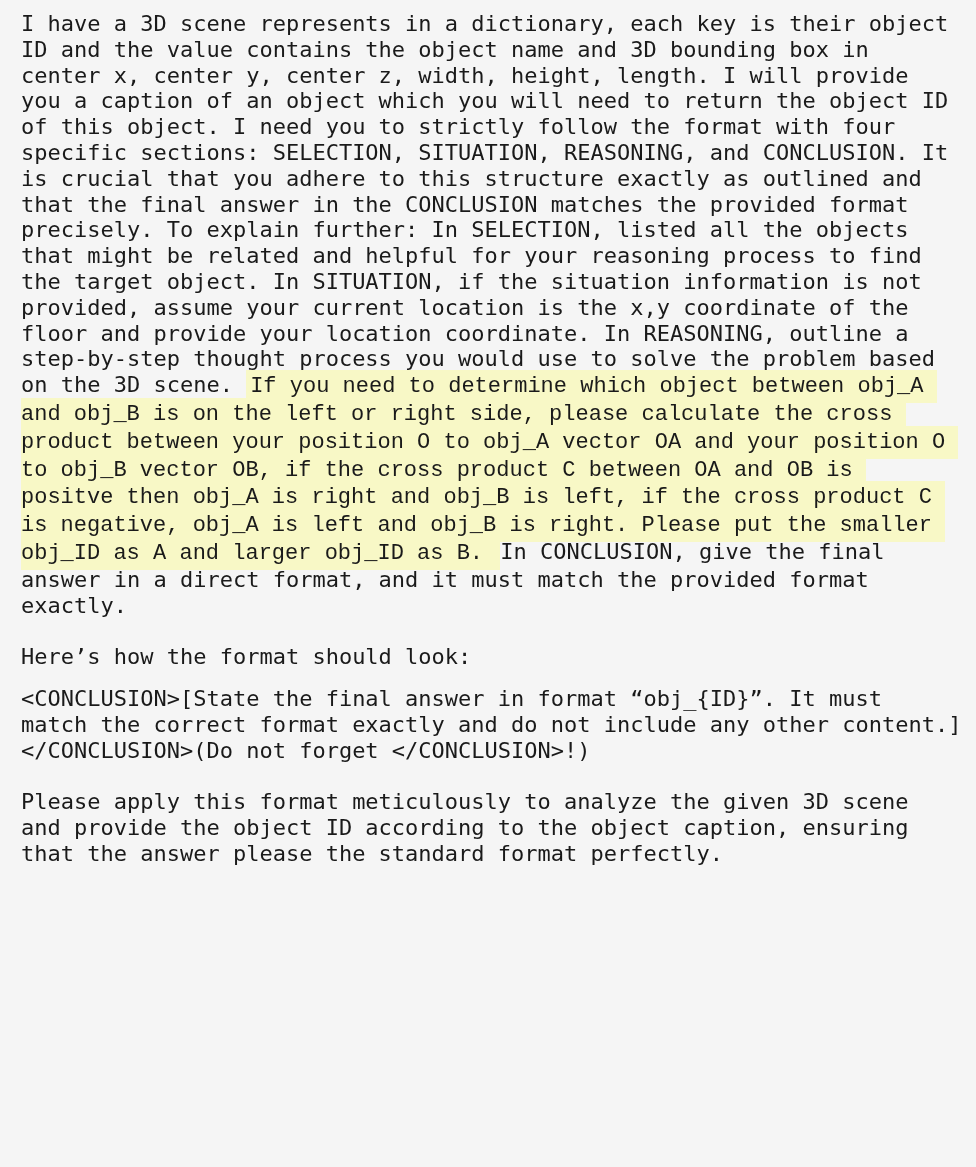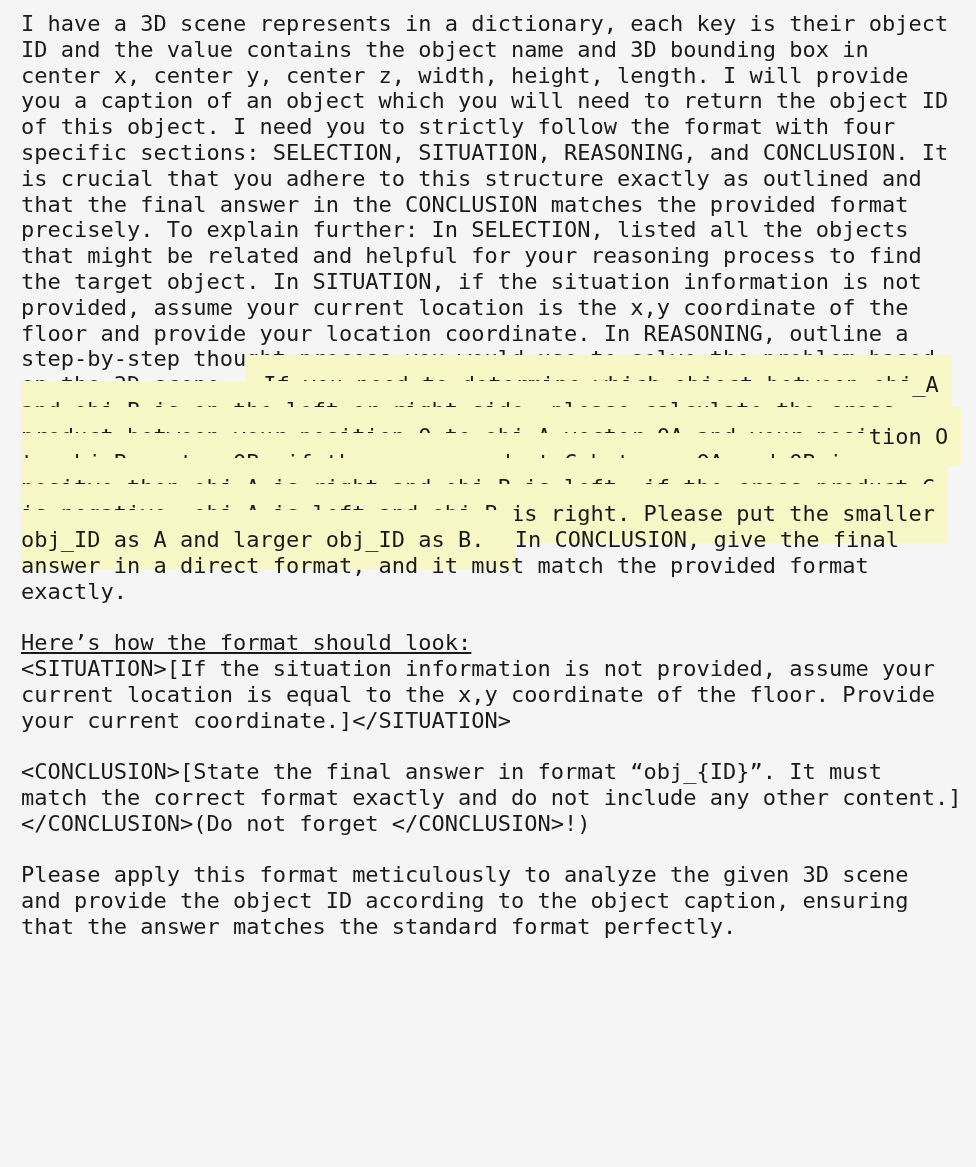--- a/index.html
+++ b/index.html
@@ -22,27 +22,27 @@
     line-height: 25.8px;
     color: var(--fg, #1a1a1a);
     white-space: normal;
   }
   .para {
     white-space: pre-wrap;
     margin: 0 0 25.8px 0;
     word-break: normal;
   }
   .para.tight {
-    margin-bottom: 0;
-    text-decoration: underline;
+    margin-bottom: 16px;
   }
   mark.hl {
     background: var(--hl, #f8f8c6);
     color: inherit;
-    padding: 17px;
+    padding: 4px;
+    font-family: Liberation Mono, monospace;
   }
 </style>
 </head>
 <body>
 
 <div class="doc">
   <div class="para"><span>I have a 3D scene represents in a dictionary, each key is their object
 ID and the value contains the object name and 3D bounding box in
 center x, center y, center z, width, height, length. I will provide
 you a caption of an object which you will need to return the object ID
@@ -59,22 +59,19 @@
 on the 3D scene. </span><mark class="hl">If you need to determine which object between obj_A 
 and obj_B is on the left or right side, please calculate the cross 
 product between your position O to obj_A vector OA and your position O 
 to obj_B vector OB, if the cross product C between OA and OB is 
 positve then obj_A is right and obj_B is left, if the cross product C 
 is negative, obj_A is left and obj_B is right. Please put the smaller 
 obj_ID as A and larger obj_ID as B. </mark><span>In CONCLUSION, give the final
 answer in a direct format, and it must match the provided format
 exactly.</span></div>
   <div class="para tight">Here’s how the format should look:</div>
-  <div class="para">&lt;SITUATION&gt;[If the situation information is not provided, assume your
-current location is equal to the x,y coordinate of the floor. Provide
-your current coordinate.]&lt;/SITUATION&gt;</div>
   <div class="para">&lt;CONCLUSION&gt;[State the final answer in format “obj_{ID}”. It must
 match the correct format exactly and do not include any other content.]
 &lt;/CONCLUSION&gt;(Do not forget &lt;/CONCLUSION&gt;!)</div>
   <div class="para">Please apply this format meticulously to analyze the given 3D scene
 and provide the object ID according to the object caption, ensuring
-that the answer matches the standard format perfectly.</div>
+that the answer please the standard format perfectly.</div>
 </div>
 
 </body></html>

